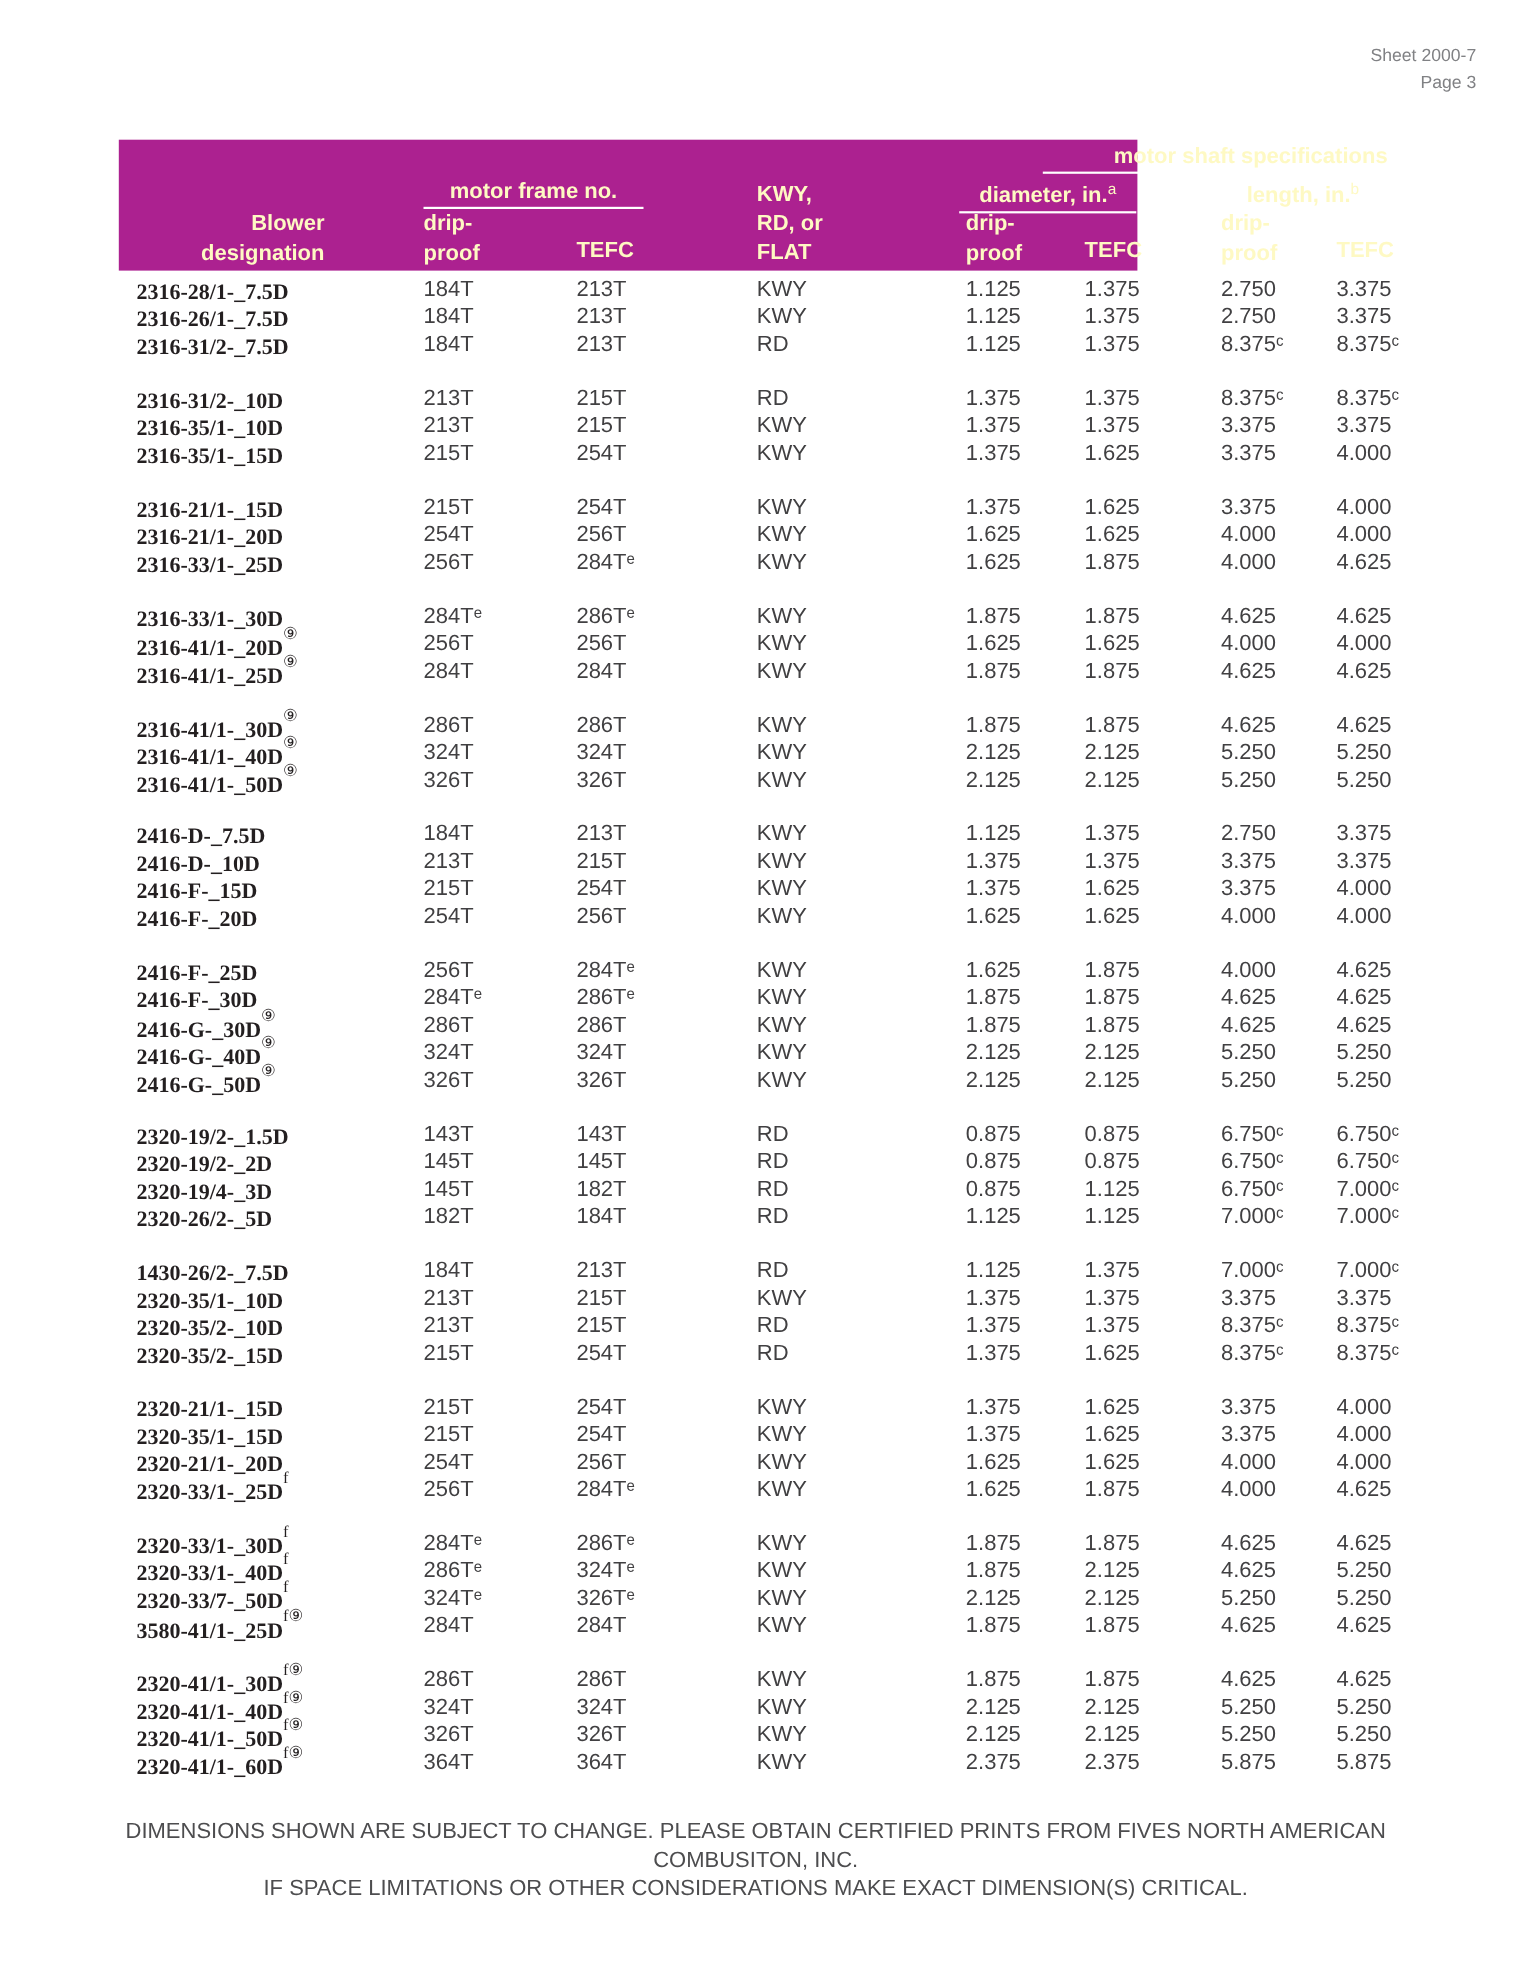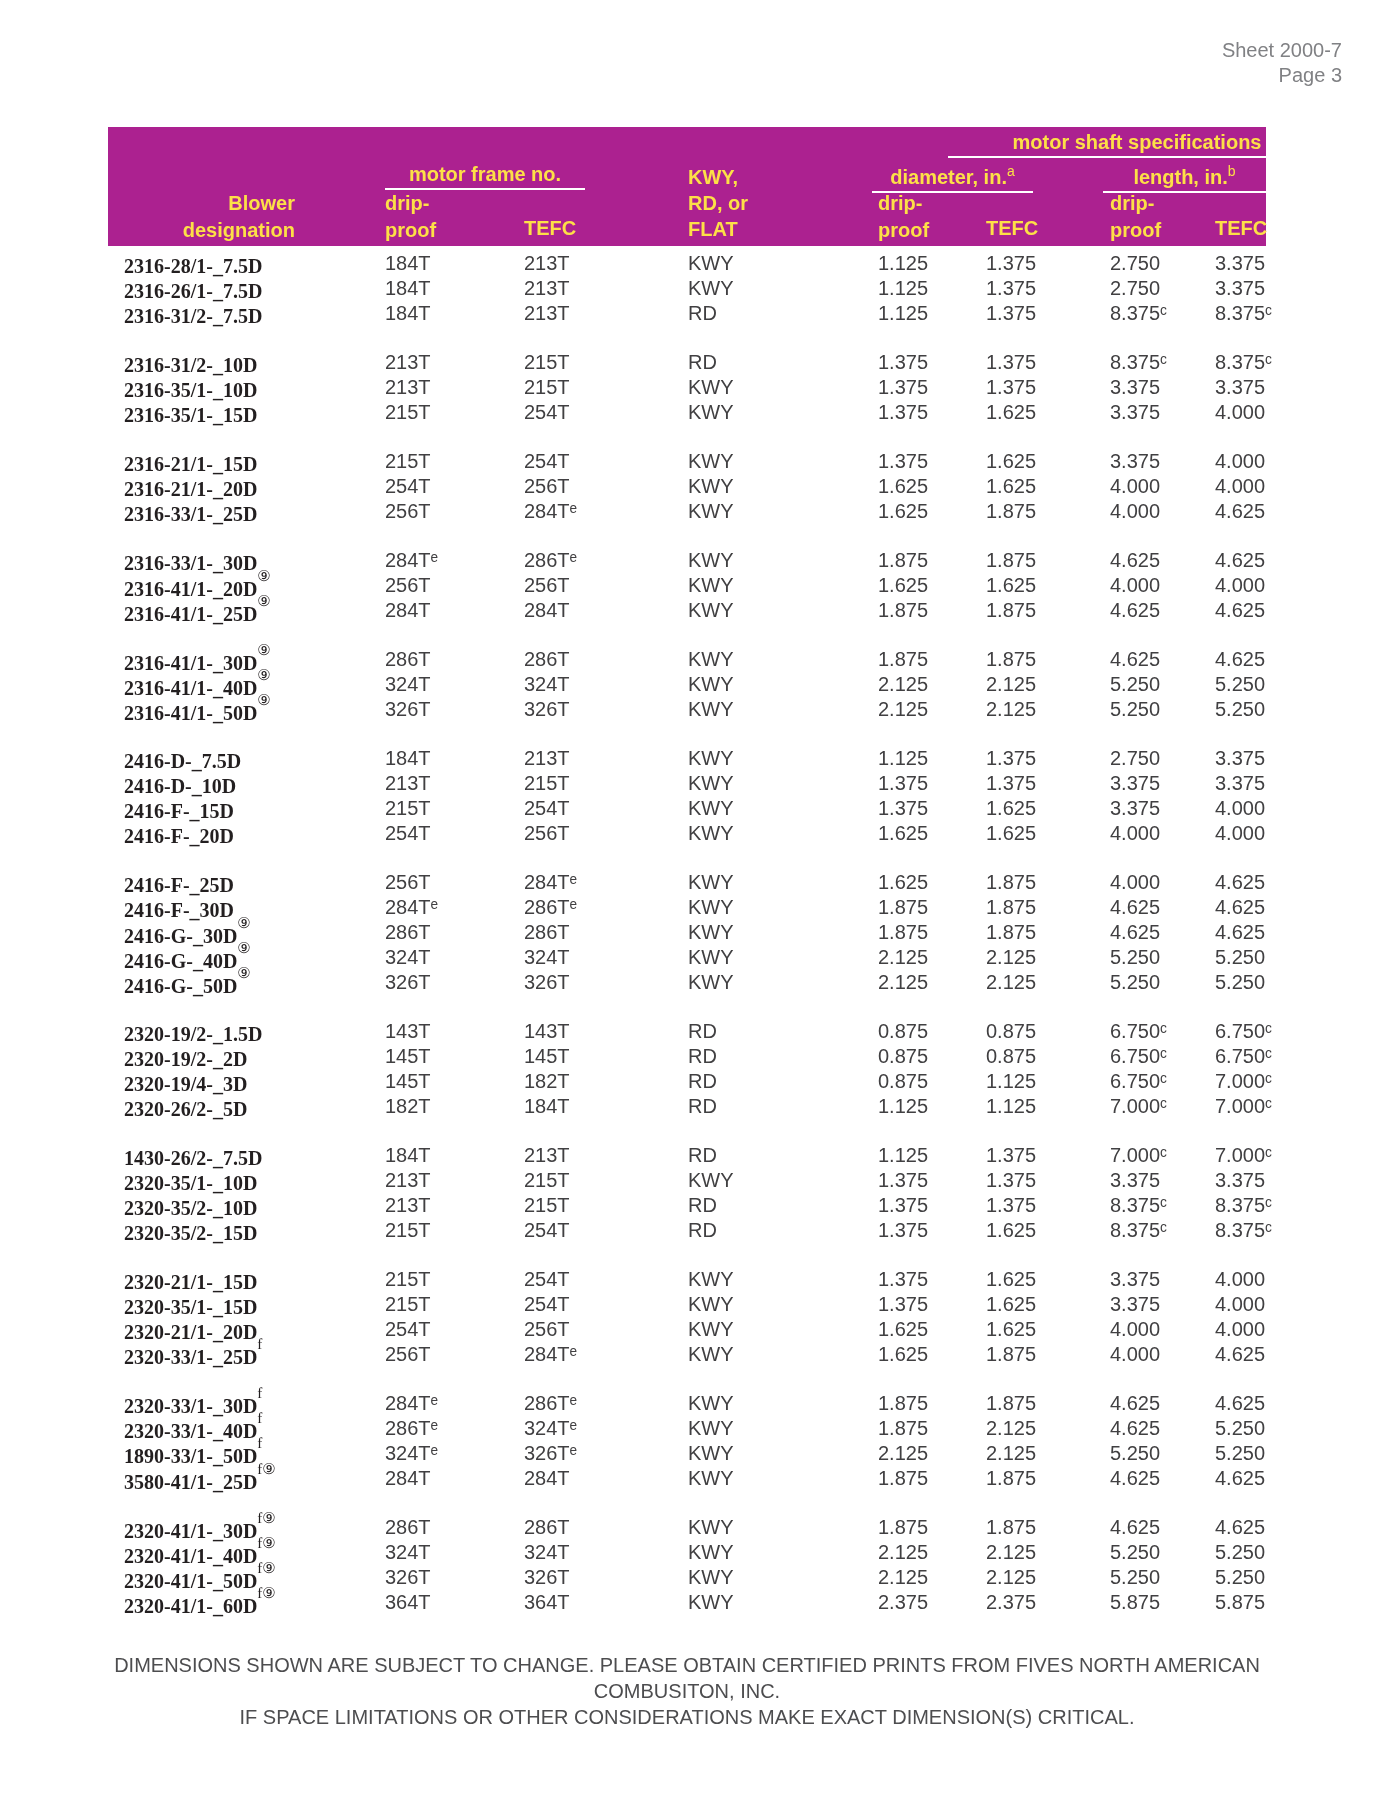--- a/index.html
+++ b/index.html
@@ -1,25 +1,25 @@
 <!DOCTYPE html>
 <html><head>
 <meta charset="utf-8">
 <style>
   html,body{margin:0;padding:0;background:#ffffff;}
   .page{position:relative;width:1391px;height:1800px;background:#ffffff;overflow:hidden;
         font-family:"Liberation Sans",sans-serif;}
 
   
   .sheetinfo{position:absolute;top:38px;right:49px;text-align:right;
-             font-size:20px;line-height:25px;color:#808184;}
+             font-size:16px;line-height:25px;color:#808184;}
 
   
-  .hdr-box{position:absolute;left:108px;top:127px;width:1158px;height:119px;
-           background:#AC2190;color:#fde047;font-weight:bold;font-size:20px;}
+  .hdr-box{position:absolute;left:108px;top:127px;width:926px;height:119px;
+           background:#AC2190;color:#fef9c3;font-weight:bold;font-size:20px;}
   .hdr-abs{position:absolute;white-space:nowrap;}
   .u{border-bottom:2px solid #ffffff;padding-bottom:2px;text-align:center;}
   .hdr-msspec{left:840px;top:4px;width:378px;}
   .hdr-frameno{left:277px;top:36px;width:200px;}
   .hdr-diameter{left:764px;top:36px;width:161px;}
   .hdr-length{left:995px;top:36px;width:163px;}
   .hdr-kwy{left:580px;top:37px;line-height:26px;}
   .hdr-blower{left:-8px;top:63px;width:195px;text-align:right;line-height:27px;}
   .hdr-drip{top:63px;line-height:27px;}
   .hdr-drip.p2{left:277px;} .hdr-drip.p5{left:770px;} .hdr-drip.p7{left:1002px;}
@@ -490,21 +490,21 @@
     <span class="cell-d"><span class="d-main">2320-33/1-_40D</span><sup class="d-sup">f</sup></span>
     <span class="cell c2">286Tᵉ</span>
     <span class="cell c3">324Tᵉ</span>
     <span class="cell c4">KWY</span>
     <span class="cell c5">1.875</span>
     <span class="cell c6">2.125</span>
     <span class="cell c7">4.625</span>
     <span class="cell c8">5.250</span>
   </div>
         <div class="row">
-    <span class="cell-d"><span class="d-main">1890-33/1-_50D</span><sup class="d-sup">f</sup></span>
+    <span class="cell-d"><span class="d-main">2320-33/7-_50D</span><sup class="d-sup">f</sup></span>
     <span class="cell c2">324Tᵉ</span>
     <span class="cell c3">326Tᵉ</span>
     <span class="cell c4">KWY</span>
     <span class="cell c5">2.125</span>
     <span class="cell c6">2.125</span>
     <span class="cell c7">5.250</span>
     <span class="cell c8">5.250</span>
   </div>
         <div class="row">
     <span class="cell-d"><span class="d-main">3580-41/1-_25D</span><sup class="d-sup">f⑨</sup></span>

